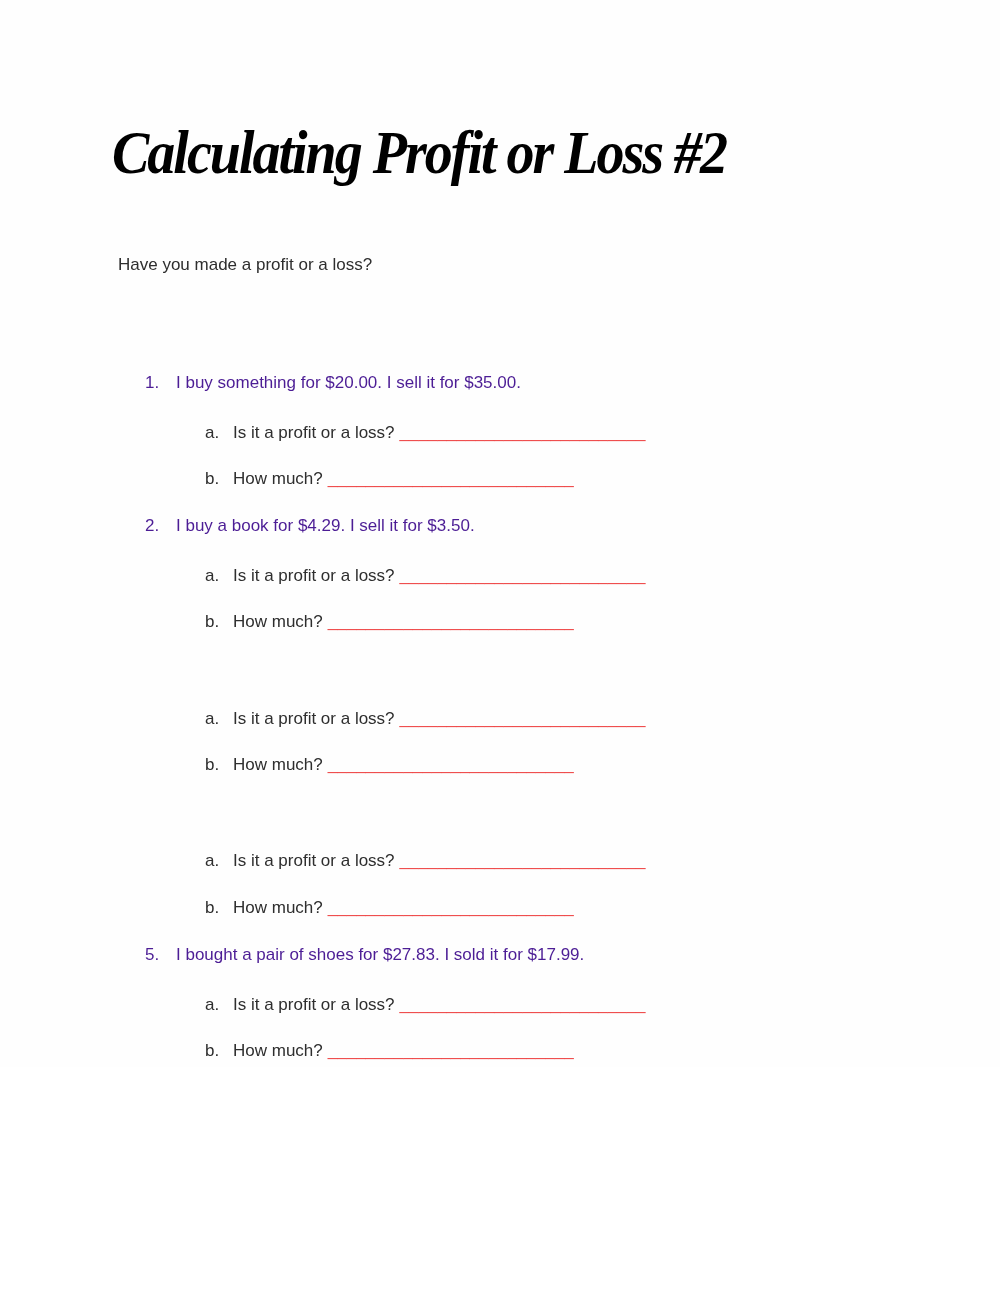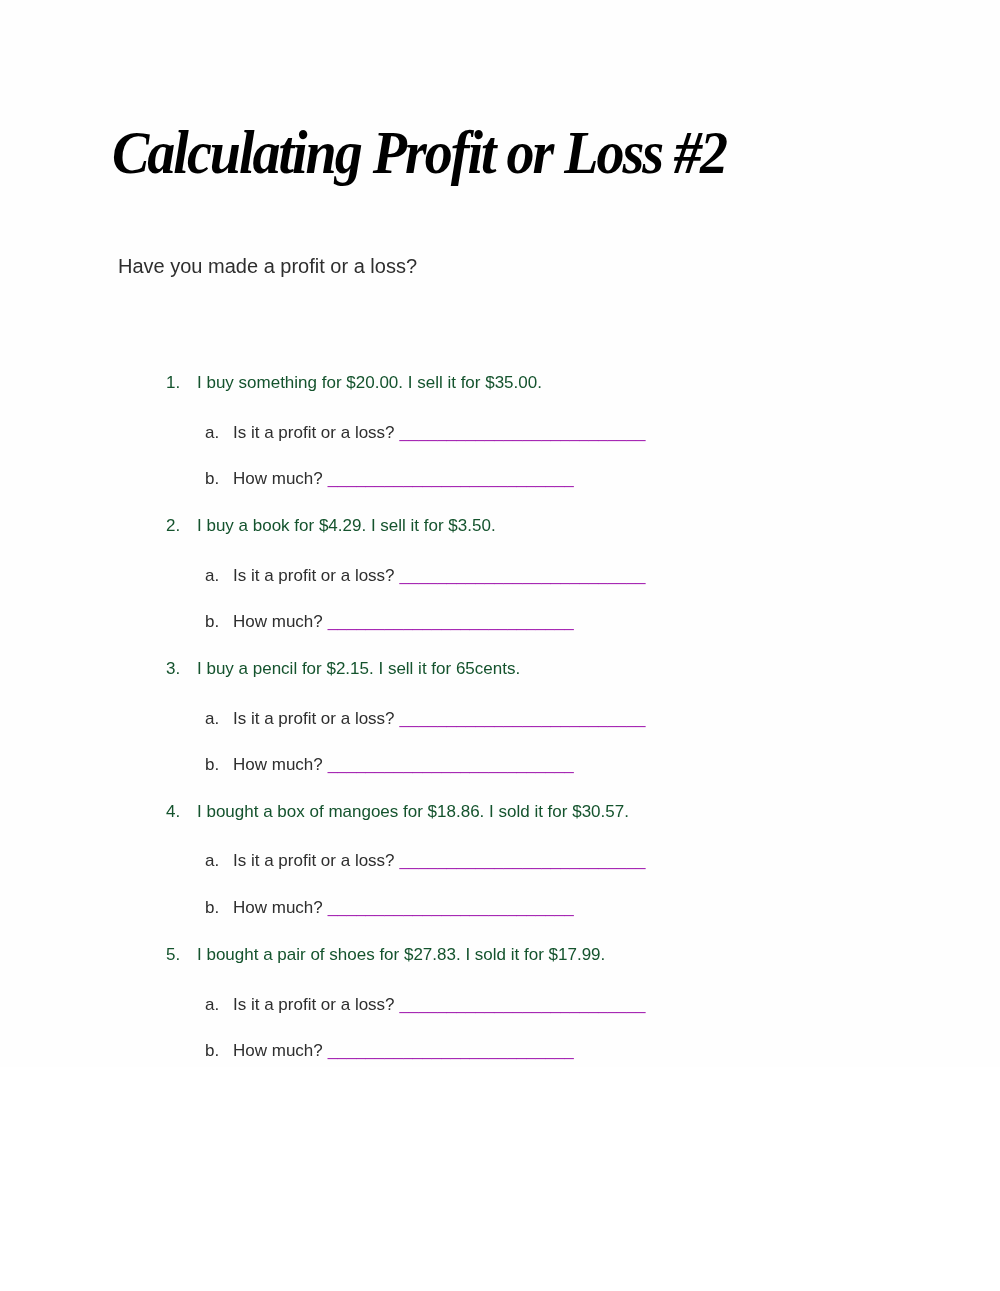--- a/index.html
+++ b/index.html
@@ -25,75 +25,72 @@
     font-size: 56px;
     letter-spacing: -2px;
     color: #000000;
     white-space: nowrap;
     transform: scaleY(1.08);
     transform-origin: top left;
   }
   .intro-line {
     position: absolute;
     left: 118px;
-    font-size: 20px;
+    font-size: 17px;
     color: #2e2e2e;
     white-space: nowrap;
   }
   .q-row {
     position: absolute;
     left: 145px;
     font-size: 17px;
-    color: #14532d;
+    color: #4c1d95;
     white-space: nowrap;
-    margin-left: 21px;
   }
   .q-num {
     display: inline-block;
     width: 31px;
   }
   .sub-row {
     position: absolute;
     left: 205px;
     font-size: 17px;
     color: #2e2e2e;
     white-space: nowrap;
   }
   .sub-letter {
     display: inline-block;
     width: 28px;
   }
   .blank {
     margin-left: 5px;
     letter-spacing: 0;
-    color: #a21caf;
+    color: #ef4444;
   }
 </style>
 </head>
 <body>
 
 <div class="page">
 
   <div class="title">Calculating Profit or Loss #2</div>
 
   <div class="intro-line" style="top:255px">Have you made a profit or a loss?</div>
 
   <div class="q-row" style="top:373px"><span class="q-num">1.</span><span>I buy something for $20.00. I sell it for $35.00.</span></div>
   <div class="sub-row" style="top:423px"><span class="sub-letter">a.</span><span>Is it a profit or a loss?</span><span class="blank">__________________________</span></div>
   <div class="sub-row" style="top:469px"><span class="sub-letter">b.</span><span>How much?</span><span class="blank">__________________________</span></div>
 
   <div class="q-row" style="top:516px"><span class="q-num">2.</span><span>I buy a book for $4.29. I sell it for $3.50.</span></div>
   <div class="sub-row" style="top:566px"><span class="sub-letter">a.</span><span>Is it a profit or a loss?</span><span class="blank">__________________________</span></div>
   <div class="sub-row" style="top:612px"><span class="sub-letter">b.</span><span>How much?</span><span class="blank">__________________________</span></div>
 
-  <div class="q-row" style="top:659px"><span class="q-num">3.</span><span>I buy a pencil for $2.15. I sell it for 65cents.</span></div>
   <div class="sub-row" style="top:709px"><span class="sub-letter">a.</span><span>Is it a profit or a loss?</span><span class="blank">__________________________</span></div>
   <div class="sub-row" style="top:755px"><span class="sub-letter">b.</span><span>How much?</span><span class="blank">__________________________</span></div>
 
-  <div class="q-row" style="top:802px"><span class="q-num">4.</span><span>I bought a box of mangoes for $18.86. I sold it for $30.57.</span></div>
   <div class="sub-row" style="top:851px"><span class="sub-letter">a.</span><span>Is it a profit or a loss?</span><span class="blank">__________________________</span></div>
   <div class="sub-row" style="top:898px"><span class="sub-letter">b.</span><span>How much?</span><span class="blank">__________________________</span></div>
 
   <div class="q-row" style="top:945px"><span class="q-num">5.</span><span>I bought a pair of shoes for $27.83. I sold it for $17.99.</span></div>
   <div class="sub-row" style="top:995px"><span class="sub-letter">a.</span><span>Is it a profit or a loss?</span><span class="blank">__________________________</span></div>
   <div class="sub-row" style="top:1041px"><span class="sub-letter">b.</span><span>How much?</span><span class="blank">__________________________</span></div>
 
 </div>
 
 </body></html>

